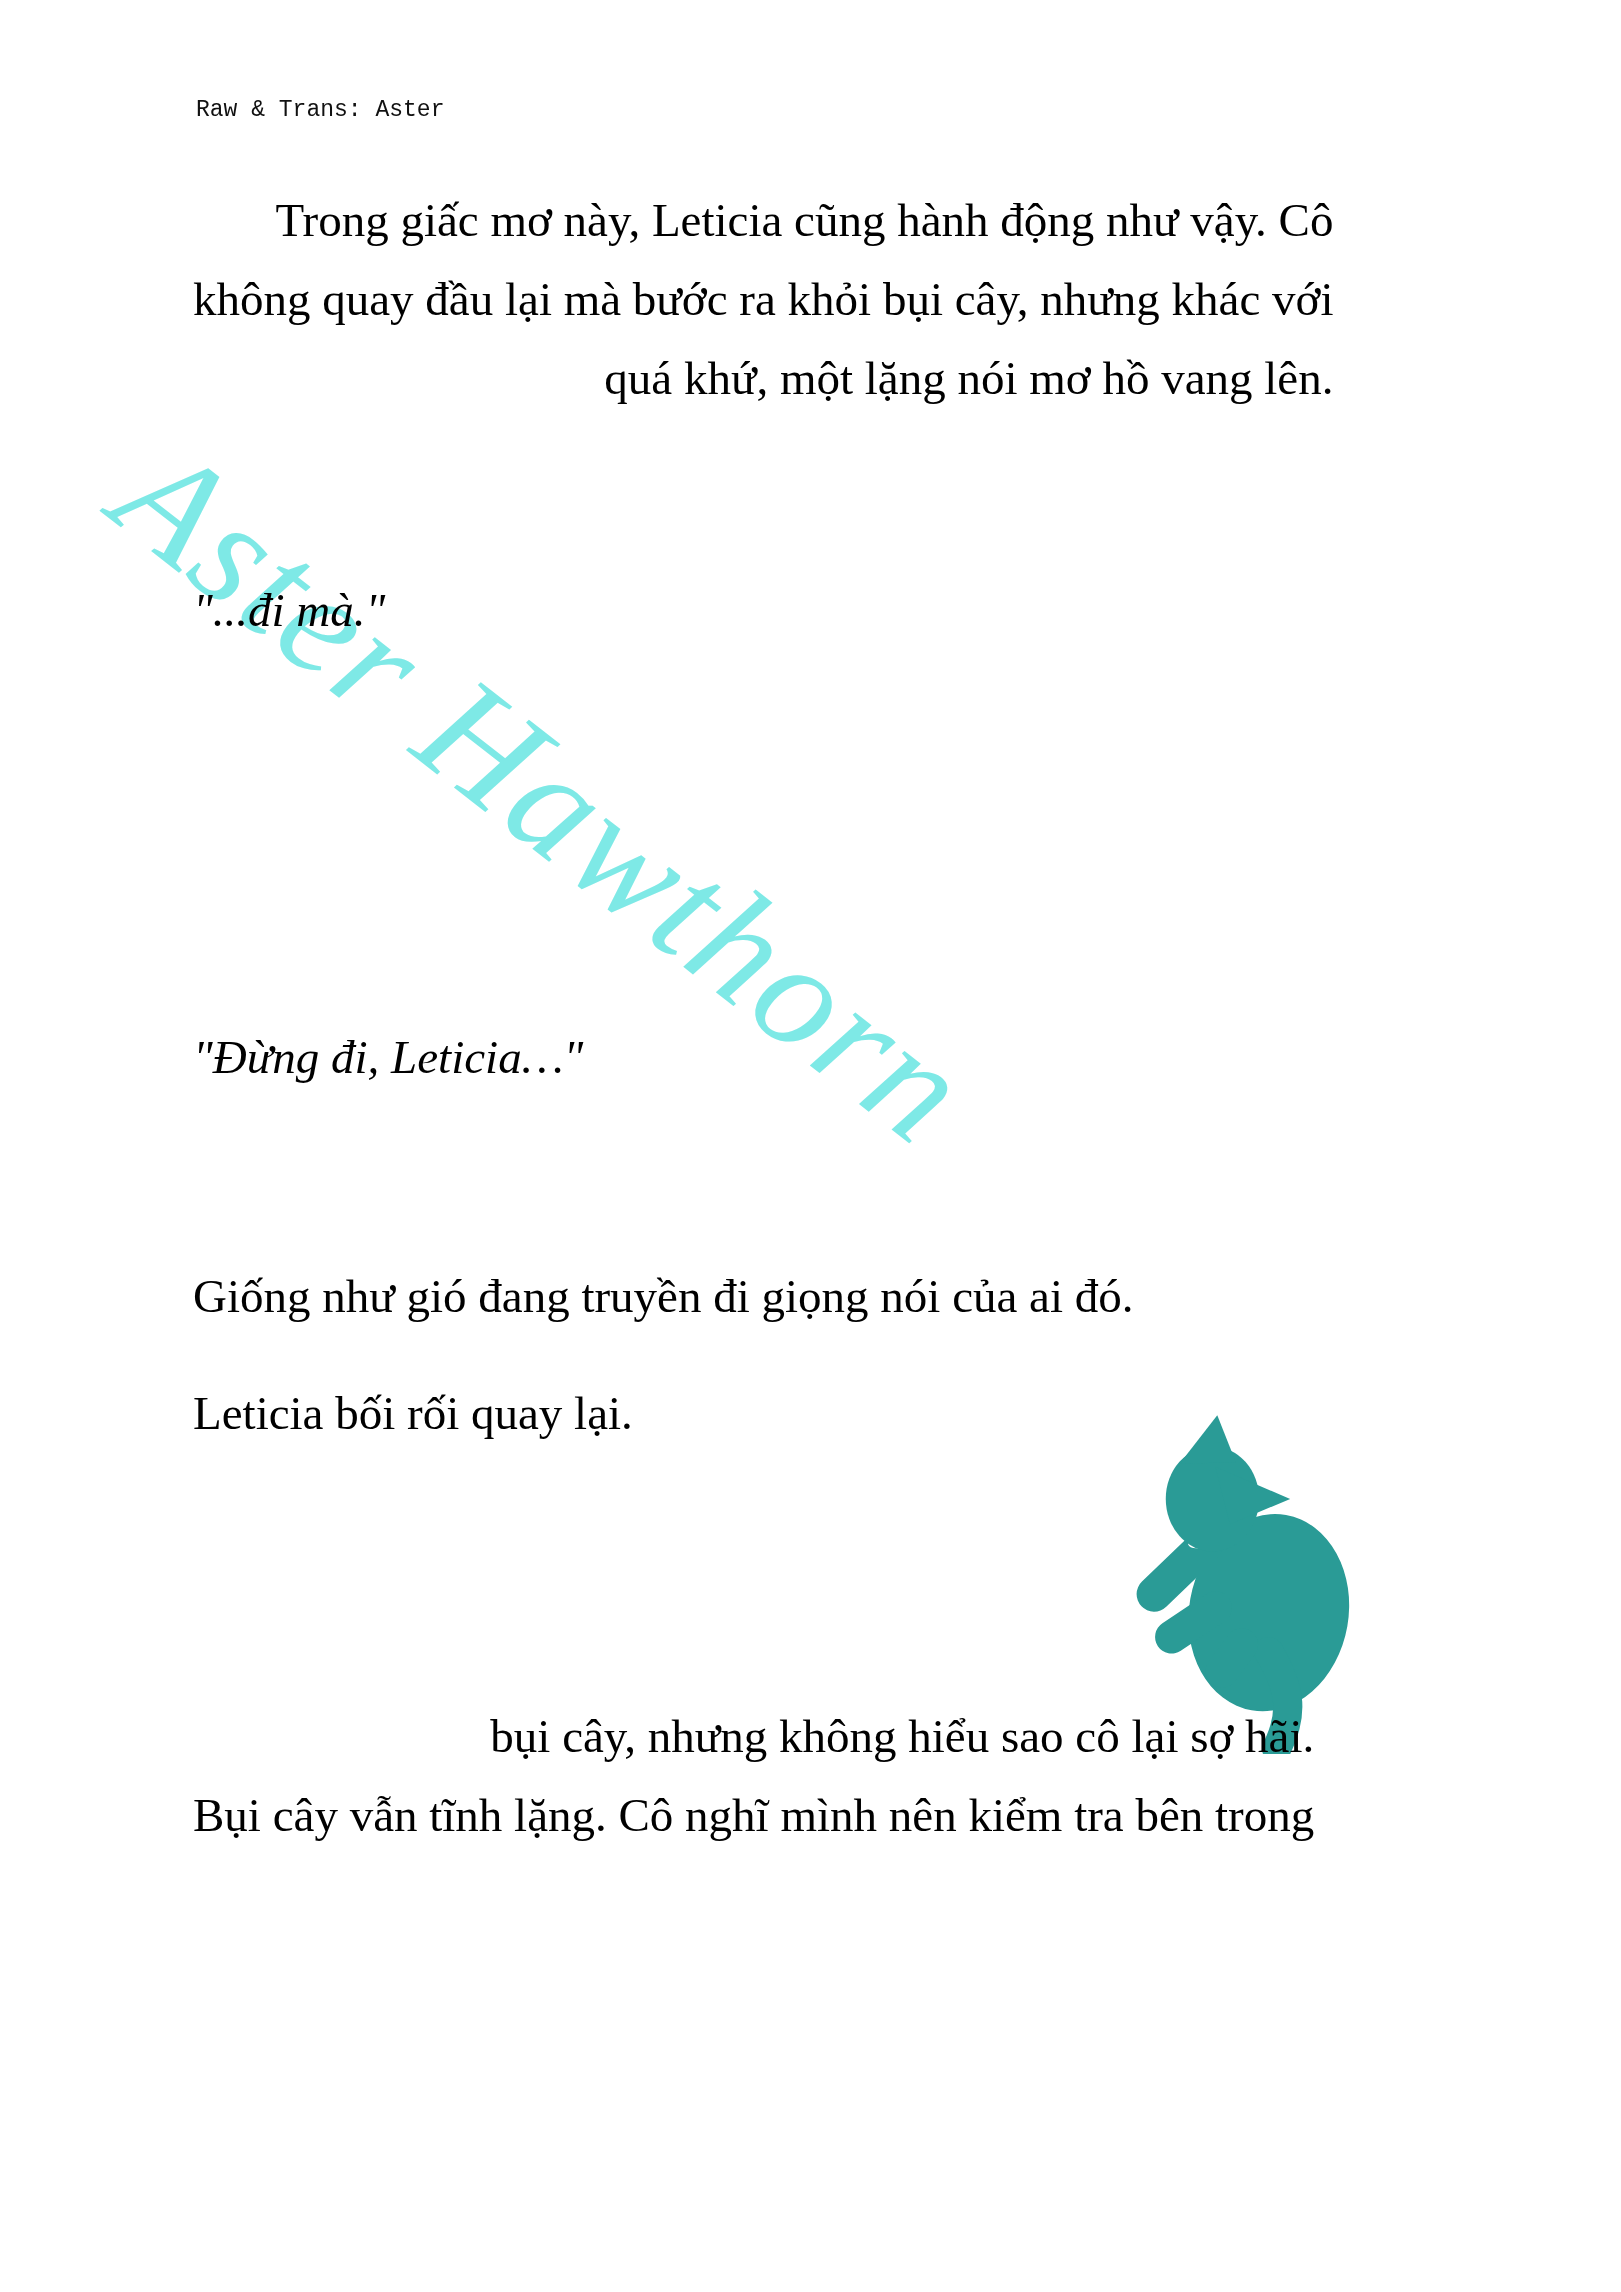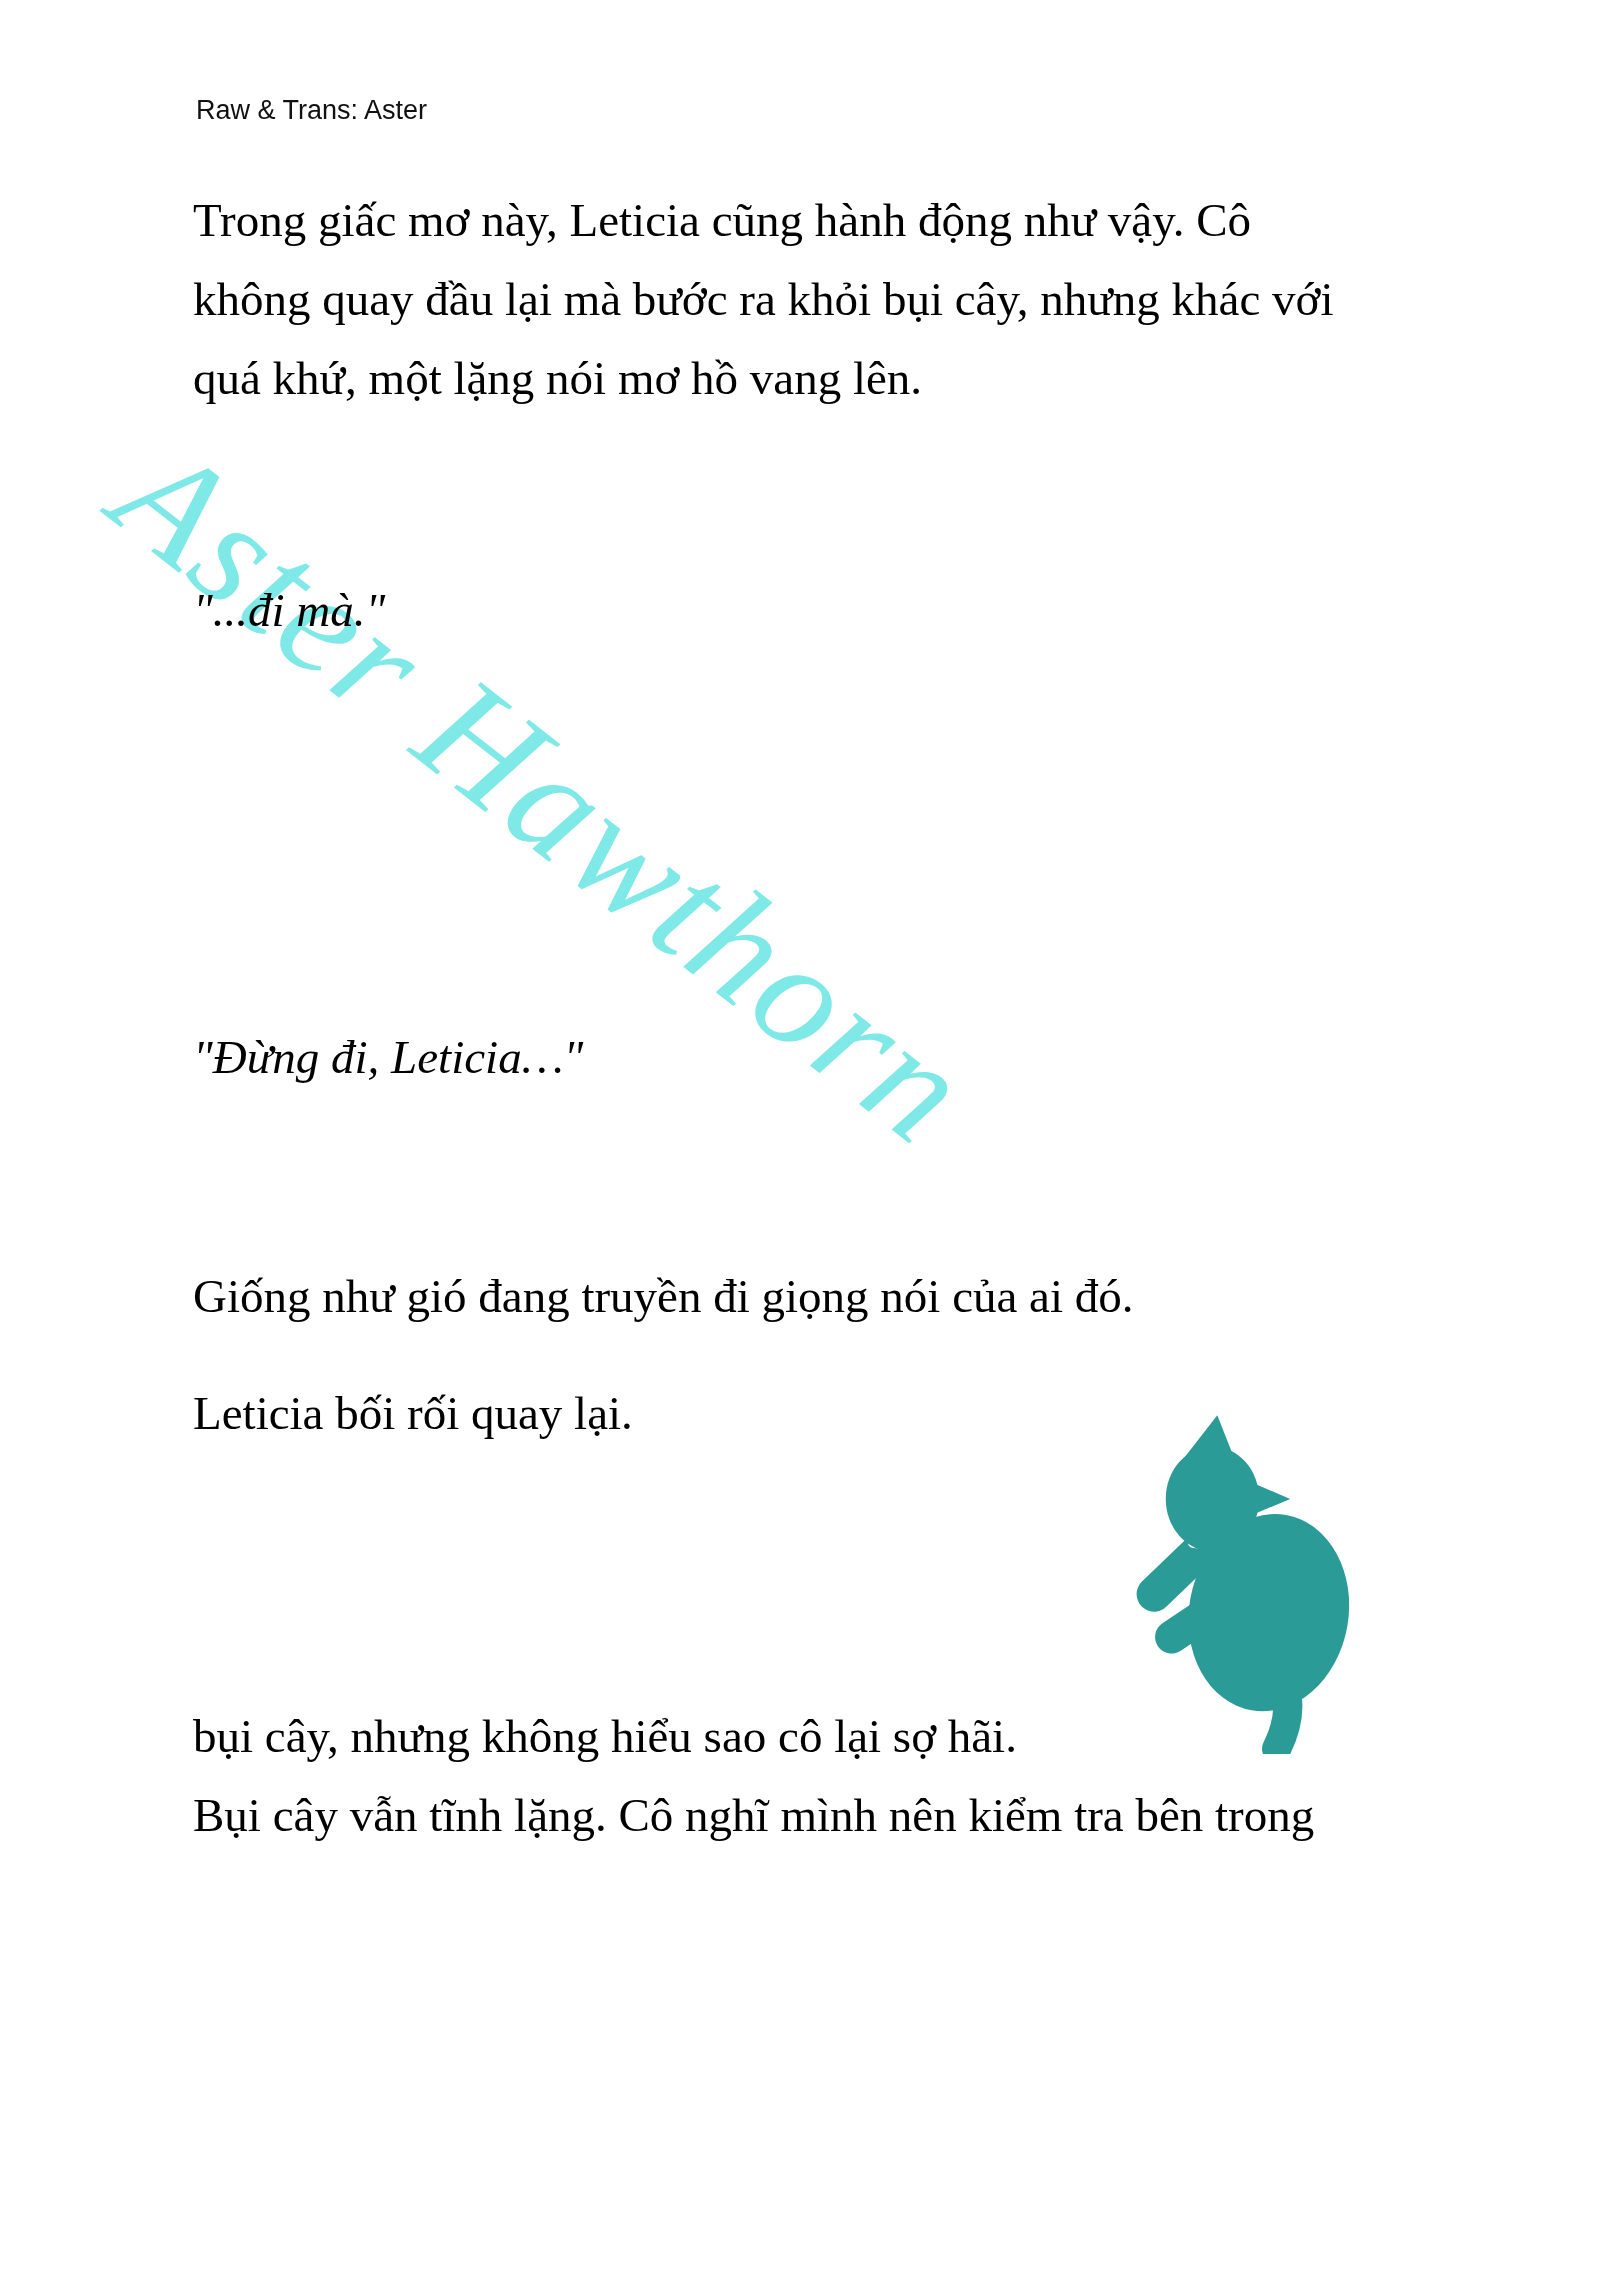--- a/index.html
+++ b/index.html
@@ -14,22 +14,22 @@
   .page {
     position: absolute;
     left: 0; top: 0;
     width: 1621px; height: 2293px;
     background: #ffffff;
   }
   .page-header {
     position: absolute;
     left: 196px;
     top: 94px;
-    font-family: Liberation Sans, sans-serif;
-    font-size: 27px;
+    font-family: Liberation Mono, monospace;
+    font-size: 23px;
     line-height: 33px;
     color: #111111;
     white-space: nowrap;
     z-index: 5;
   }
   .watermark {
     position: absolute;
     left: 191px;
     top: 407px;
     transform: rotate(38deg);
@@ -53,21 +53,21 @@
   .doc-body { position: absolute; left: 0; top: 0; width: 1621px; height: 2293px; z-index: 5; }
   .para {
     position: absolute;
     left: 193px;
     font-size: 47px;
     line-height: 79px;
     color: #000000;
     white-space: nowrap;
   }
   .para.italic { font-style: italic; }
-  .line { white-space: nowrap; }
+  .line { white-space: nowrap; text-align: right; }
 </style>
 </head>
 <body style="background: rgb(255, 255, 255);">
 
 <div class="page">
 
   <div class="watermark" style="color: rgb(126, 233, 230);">Aster Hawthorn</div>
 
   <svg class="cat" viewBox="0 0 250 350" xmlns="http://www.w3.org/2000/svg">
     <g id="cat-teal">

